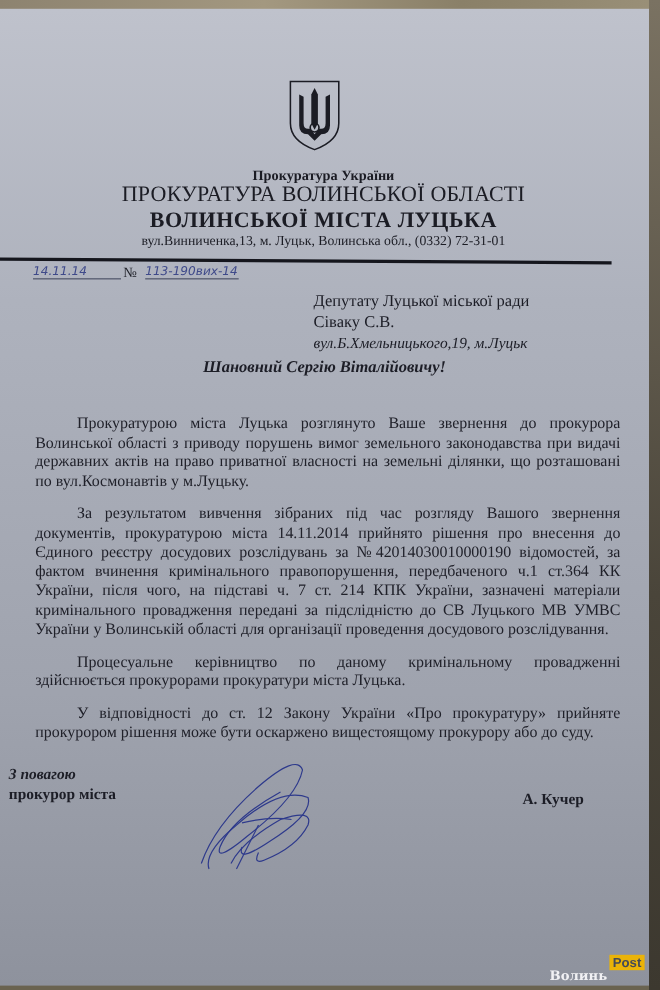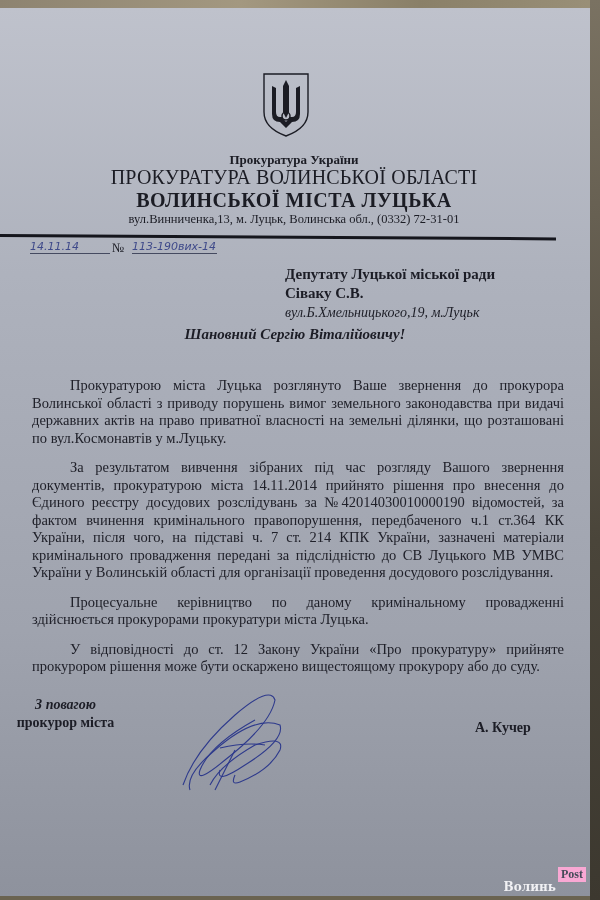--- a/index.html
+++ b/index.html
@@ -37,42 +37,42 @@
   .ref-date {
     position:absolute; left:8px; top:0; width:80px; border-bottom:1px solid #454a60;
     font-family:"DejaVu Sans", sans-serif; font-style:italic; font-size:11px; color:#3f4a8a;
   }
   .ref-no-lbl { position:absolute; left:90px; top:0; font-size:13px; color:#1b1c24; }
   .ref-no {
     position:absolute; left:110px; top:0; width:85px; border-bottom:1px solid #454a60;
     font-family:"DejaVu Sans", sans-serif; font-style:italic; font-size:11px; color:#3f4a8a;
   }
   .addressee { position:absolute; left:285px; top:257px; }
-  .addr1, .addr2 { font-size:15px; font-weight:bold; line-height:19px; }
+  .addr1, .addr2 { font-size:15px; font-weight:normal; line-height:19px; }
   .addr3 { font-size:14px; font-style:italic; line-height:19px; }
   .salutation {
     position:absolute; left:0; width:590px; top:318px; text-align:center;
     font-size:15px; font-weight:bold; font-style:italic;
   }
   .body {
     position:absolute; left:20px; top:357px; width:556px;
     font-size:14.5px; line-height:17.5px; text-align:justify; color:#20212a;
   }
   .body p { margin:12px; text-indent:38px; }
-  .closing { position:absolute; left:8px; top:688px; width:115px; text-align:center; }
+  .closing { position:absolute; left:8px; top:688px; width:115px; text-align:left; }
   .closing1 { font-size:14px; font-weight:bold; font-style:italic; line-height:18px; }
   .closing2 { font-size:14px; font-weight:bold; line-height:18px; }
   .signature { position:absolute; left:175px; top:682px; width:120px; height:105px; }
   .signer { position:absolute; left:475px; top:712px; font-size:14px; font-weight:bold; }
   .watermark {
     position:absolute; right:14px; bottom:6px; display:flex; align-items:center;
     font-size:12px; font-weight:bold;
   }
   .wm-a { color:#f1f1f4; margin-right:2px; font-family:"DejaVu Serif", serif;margin-top:25px; }
-  .wm-b { background:#f9a8d4; color:#444a58; padding:0 3px; font-family:Liberation Serif, serif; }
+  .wm-b { background:#eab308; color:#444a58; padding:0 3px; font-family:Liberation Sans, sans-serif; }
 </style>
 </head>
 <body>
 
 <div class="top-strip"></div>
 <div class="right-strip"></div>
 
 <div class="paper">
 
   <svg class="emblem" viewBox="0 0 48 66">

